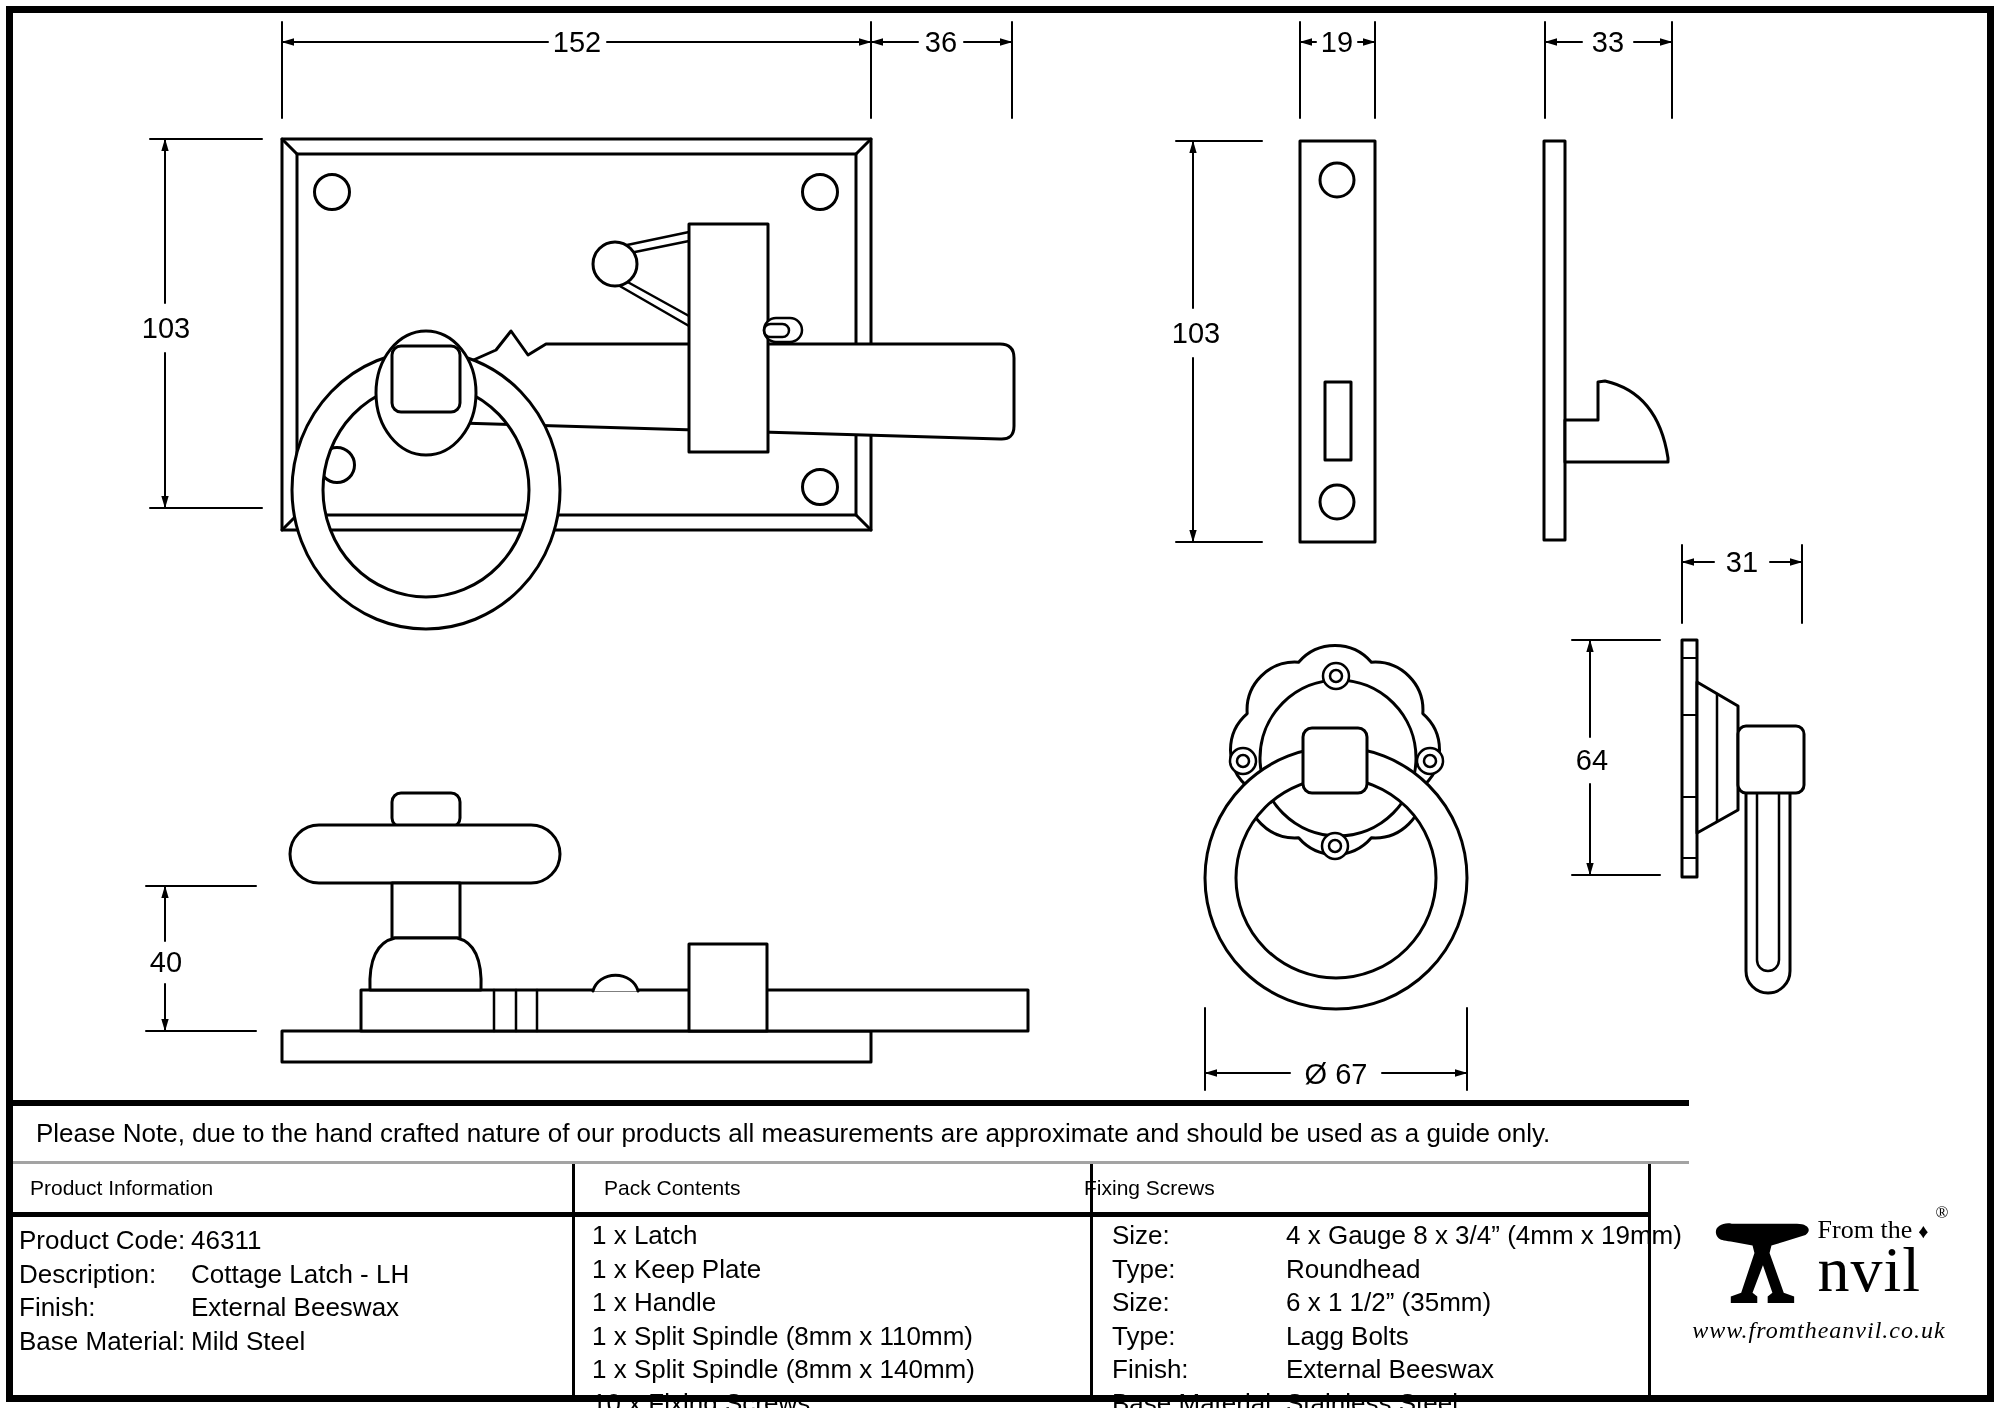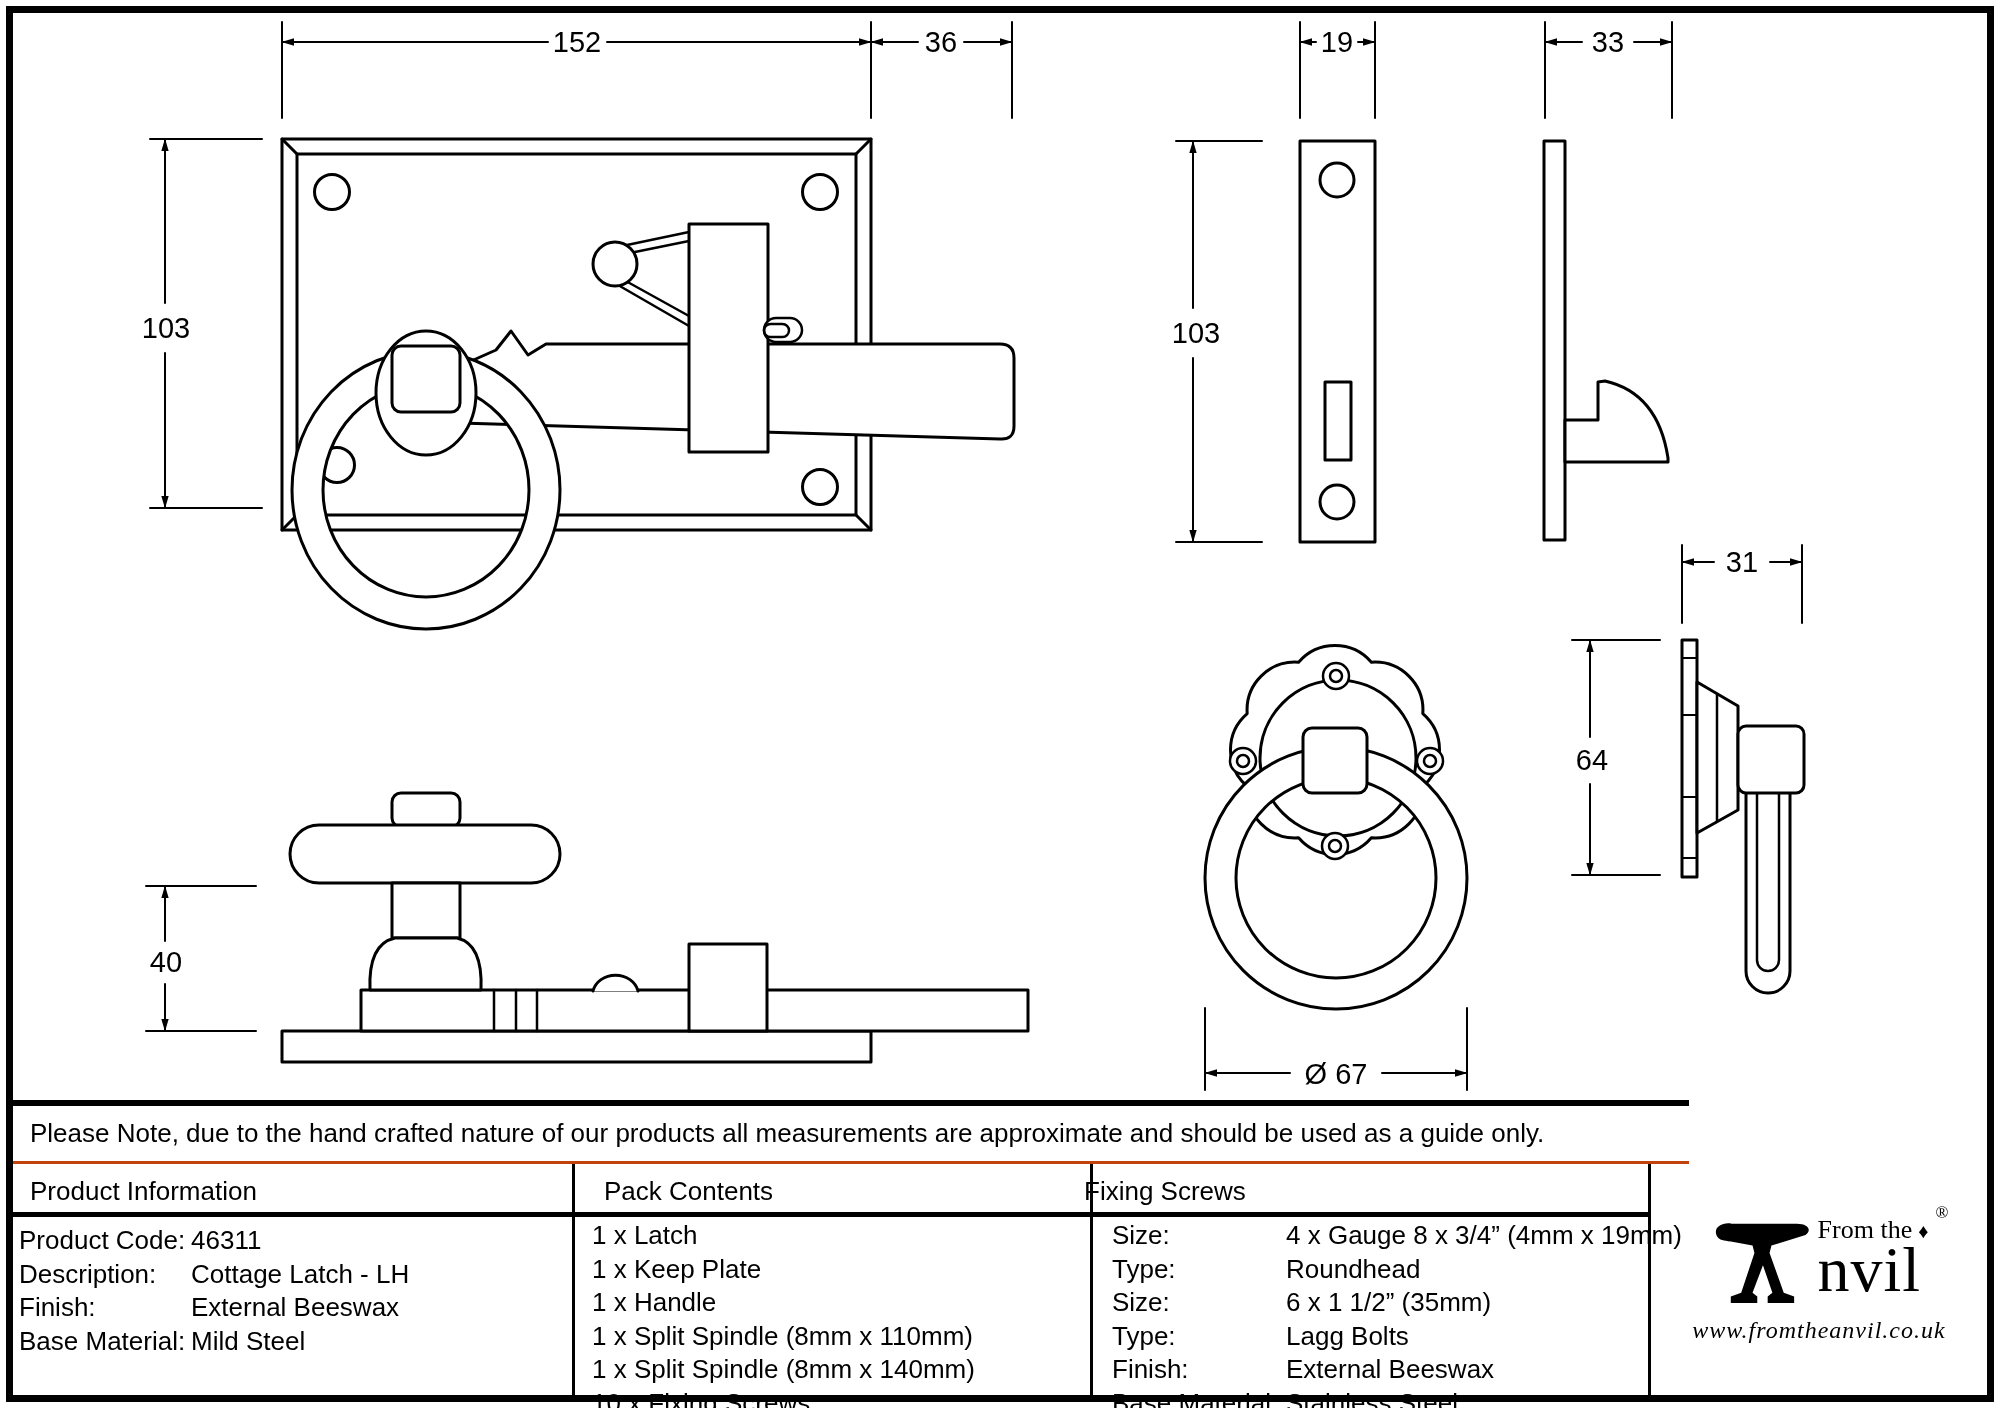--- a/index.html
+++ b/index.html
@@ -1,23 +1,23 @@
 <!DOCTYPE html>
 <html><head>
 <meta charset="utf-8">
 <style>
   html,body{margin:0;padding:0;background:#fff;}
   body{width:2000px;height:1408px;position:relative;font-family:"Liberation Sans",sans-serif;color:#000;}
   .frame{position:absolute;left:6px;top:6px;width:1988px;height:1396px;border:7px solid #000;box-sizing:border-box;}
   svg text{font-family:"Liberation Sans",sans-serif;}
-  .note-strip{position:absolute;left:13px;top:1100px;width:1676px;height:64px;border-top:6px solid #000;border-bottom:3px solid #c2410c;box-sizing:border-box;display:flex;align-items:center;}
+  .note-strip{position:absolute;left:13px;top:1100px;width:1676px;height:64px;border-top:6px solid #000;border-bottom:3px solid #a3a3a3;box-sizing:border-box;display:flex;align-items:center;padding-left:6px;}
   .note-strip span{font-size:26px;margin-left:17px;}
   .vline{position:absolute;top:1164px;height:231px;width:3px;background:#000;}
   .hd-underline{position:absolute;left:13px;top:1212px;width:1635px;height:5px;background:#000;}
-  .th{position:absolute;top:1176px;font-size:26px;}
+  .th{position:absolute;top:1176px;font-size:21px;}
   .kv{position:absolute;font-size:26px;line-height:33.5px;white-space:nowrap;}
   .kv .lbl{display:inline-block;}
   .pi .lbl{width:172px;}
   .fs .lbl{width:174px;}
   .logo-cell{position:absolute;left:1651px;top:1164px;width:336px;height:231px;display:flex;flex-direction:column;align-items:center;justify-content:center;}
   .logo-row{display:flex;align-items:flex-start;}
   .logo-textcol{position:relative;margin-left:4px;}
   .from-the{font-family:"Liberation Serif",serif;font-size:26px;white-space:nowrap;}
   .from-the .dia{font-size:20px;padding-left:6px;}
   .brand{font-family:"Liberation Serif",serif;font-size:64px;line-height:50px;letter-spacing:1px;}

